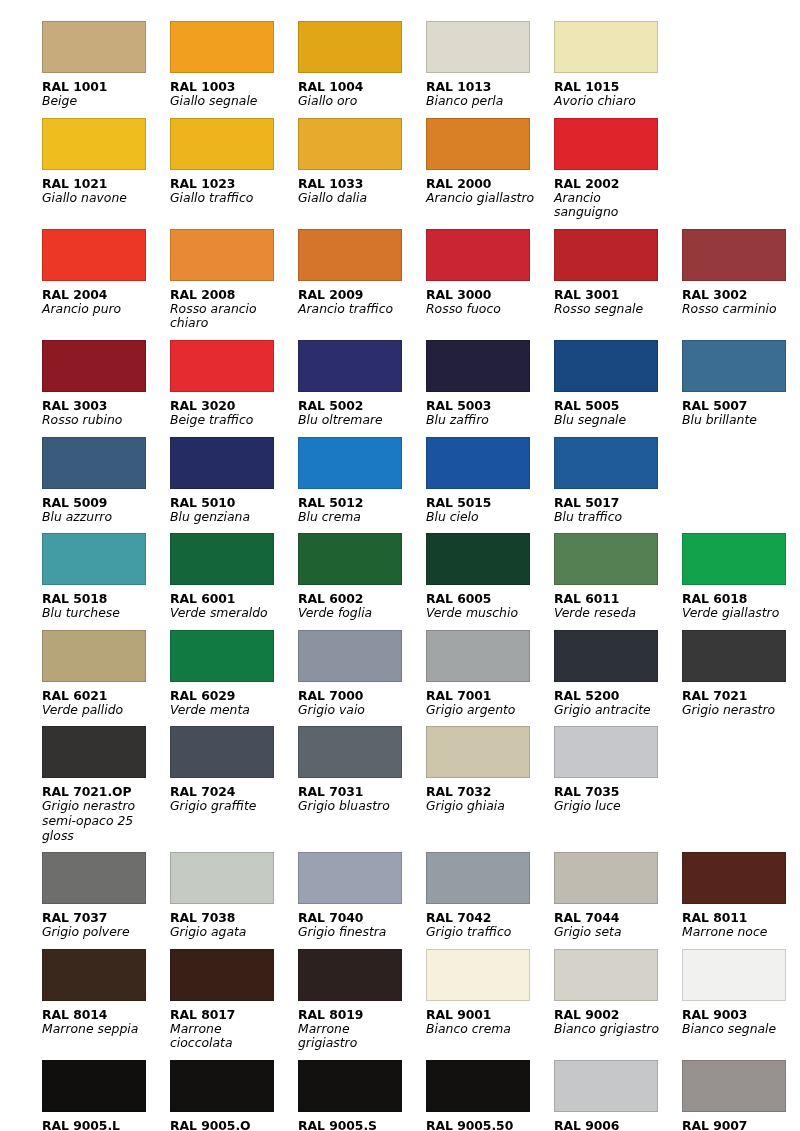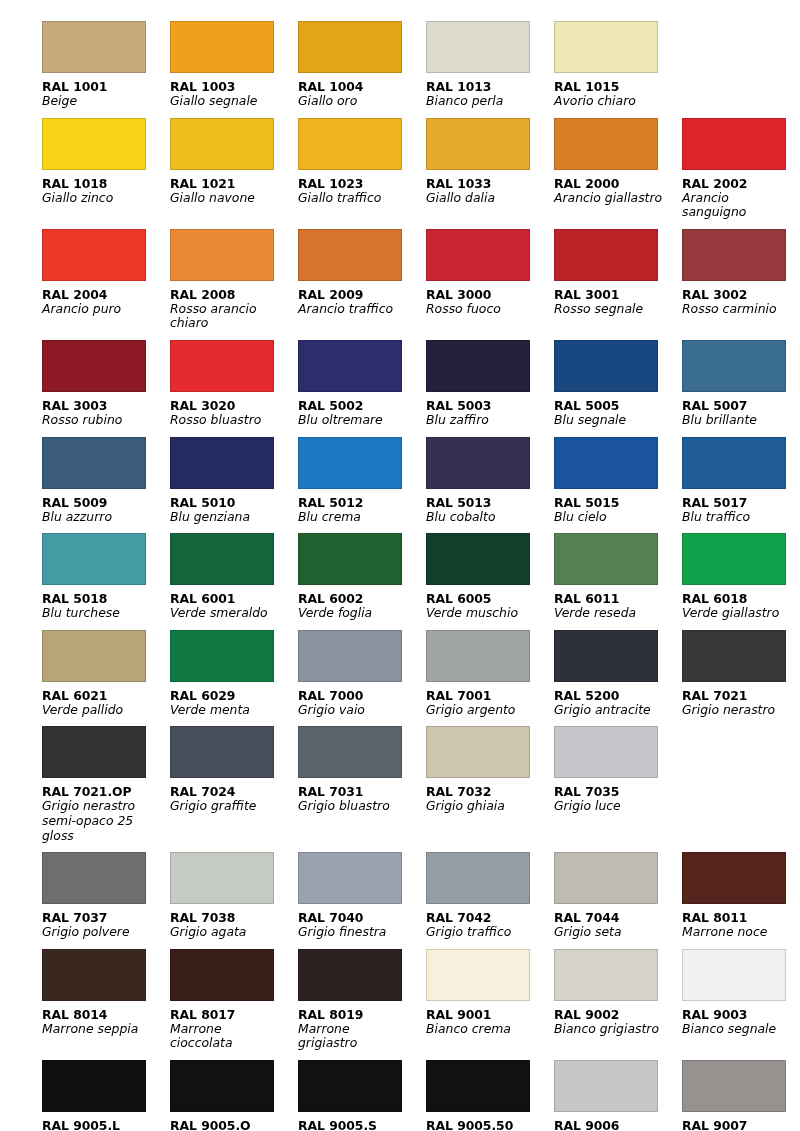--- a/index.html
+++ b/index.html
@@ -85,25 +85,20 @@
         <div class="swatch-name">Bianco perla</div>
       </div>
       <div class="swatch-cell">
         <span class="swatch-chip" style="background-color: rgb(238, 230, 180);"></span>
         <div class="swatch-code">RAL 1015</div>
         <div class="swatch-name">Avorio chiaro</div>
       </div>
     </div>
     <div class="swatch-row">
       <div class="swatch-cell">
-        <span class="swatch-chip" style="background-color: rgb(247, 212, 23);"></span>
-        <div class="swatch-code">RAL 1018</div>
-        <div class="swatch-name">Giallo zinco</div>
-      </div>
-      <div class="swatch-cell">
         <span class="swatch-chip" style="background-color: rgb(240, 189, 30);"></span>
         <div class="swatch-code">RAL 1021</div>
         <div class="swatch-name">Giallo navone</div>
       </div>
       <div class="swatch-cell">
         <span class="swatch-chip" style="background-color: rgb(238, 180, 30);"></span>
         <div class="swatch-code">RAL 1023</div>
         <div class="swatch-name">Giallo traffico</div>
       </div>
       <div class="swatch-cell">
@@ -156,21 +151,21 @@
     </div>
     <div class="swatch-row">
       <div class="swatch-cell">
         <span class="swatch-chip" style="background-color: rgb(140, 25, 36);"></span>
         <div class="swatch-code">RAL 3003</div>
         <div class="swatch-name">Rosso rubino</div>
       </div>
       <div class="swatch-cell">
         <span class="swatch-chip" style="background-color: rgb(229, 43, 47);"></span>
         <div class="swatch-code">RAL 3020</div>
-        <div class="swatch-name">Rosso bluastro</div>
+        <div class="swatch-name">Beige traffico</div>
       </div>
       <div class="swatch-cell">
         <span class="swatch-chip" style="background-color: rgb(44, 45, 107);"></span>
         <div class="swatch-code">RAL 5002</div>
         <div class="swatch-name">Blu oltremare</div>
       </div>
       <div class="swatch-cell">
         <span class="swatch-chip" style="background-color: rgb(34, 32, 58);"></span>
         <div class="swatch-code">RAL 5003</div>
         <div class="swatch-name">Blu zaffiro</div>
@@ -196,25 +191,20 @@
         <span class="swatch-chip" style="background-color: rgb(37, 44, 99);"></span>
         <div class="swatch-code">RAL 5010</div>
         <div class="swatch-name">Blu genziana</div>
       </div>
       <div class="swatch-cell">
         <span class="swatch-chip" style="background-color: rgb(27, 121, 196);"></span>
         <div class="swatch-code">RAL 5012</div>
         <div class="swatch-name">Blu crema</div>
       </div>
       <div class="swatch-cell">
-        <span class="swatch-chip" style="background-color: rgb(52, 50, 80);"></span>
-        <div class="swatch-code">RAL 5013</div>
-        <div class="swatch-name">Blu cobalto</div>
-      </div>
-      <div class="swatch-cell">
         <span class="swatch-chip" style="background-color: rgb(26, 84, 160);"></span>
         <div class="swatch-code">RAL 5015</div>
         <div class="swatch-name">Blu cielo</div>
       </div>
       <div class="swatch-cell">
         <span class="swatch-chip" style="background-color: rgb(31, 91, 150);"></span>
         <div class="swatch-code">RAL 5017</div>
         <div class="swatch-name">Blu traffico</div>
       </div>
     </div>

